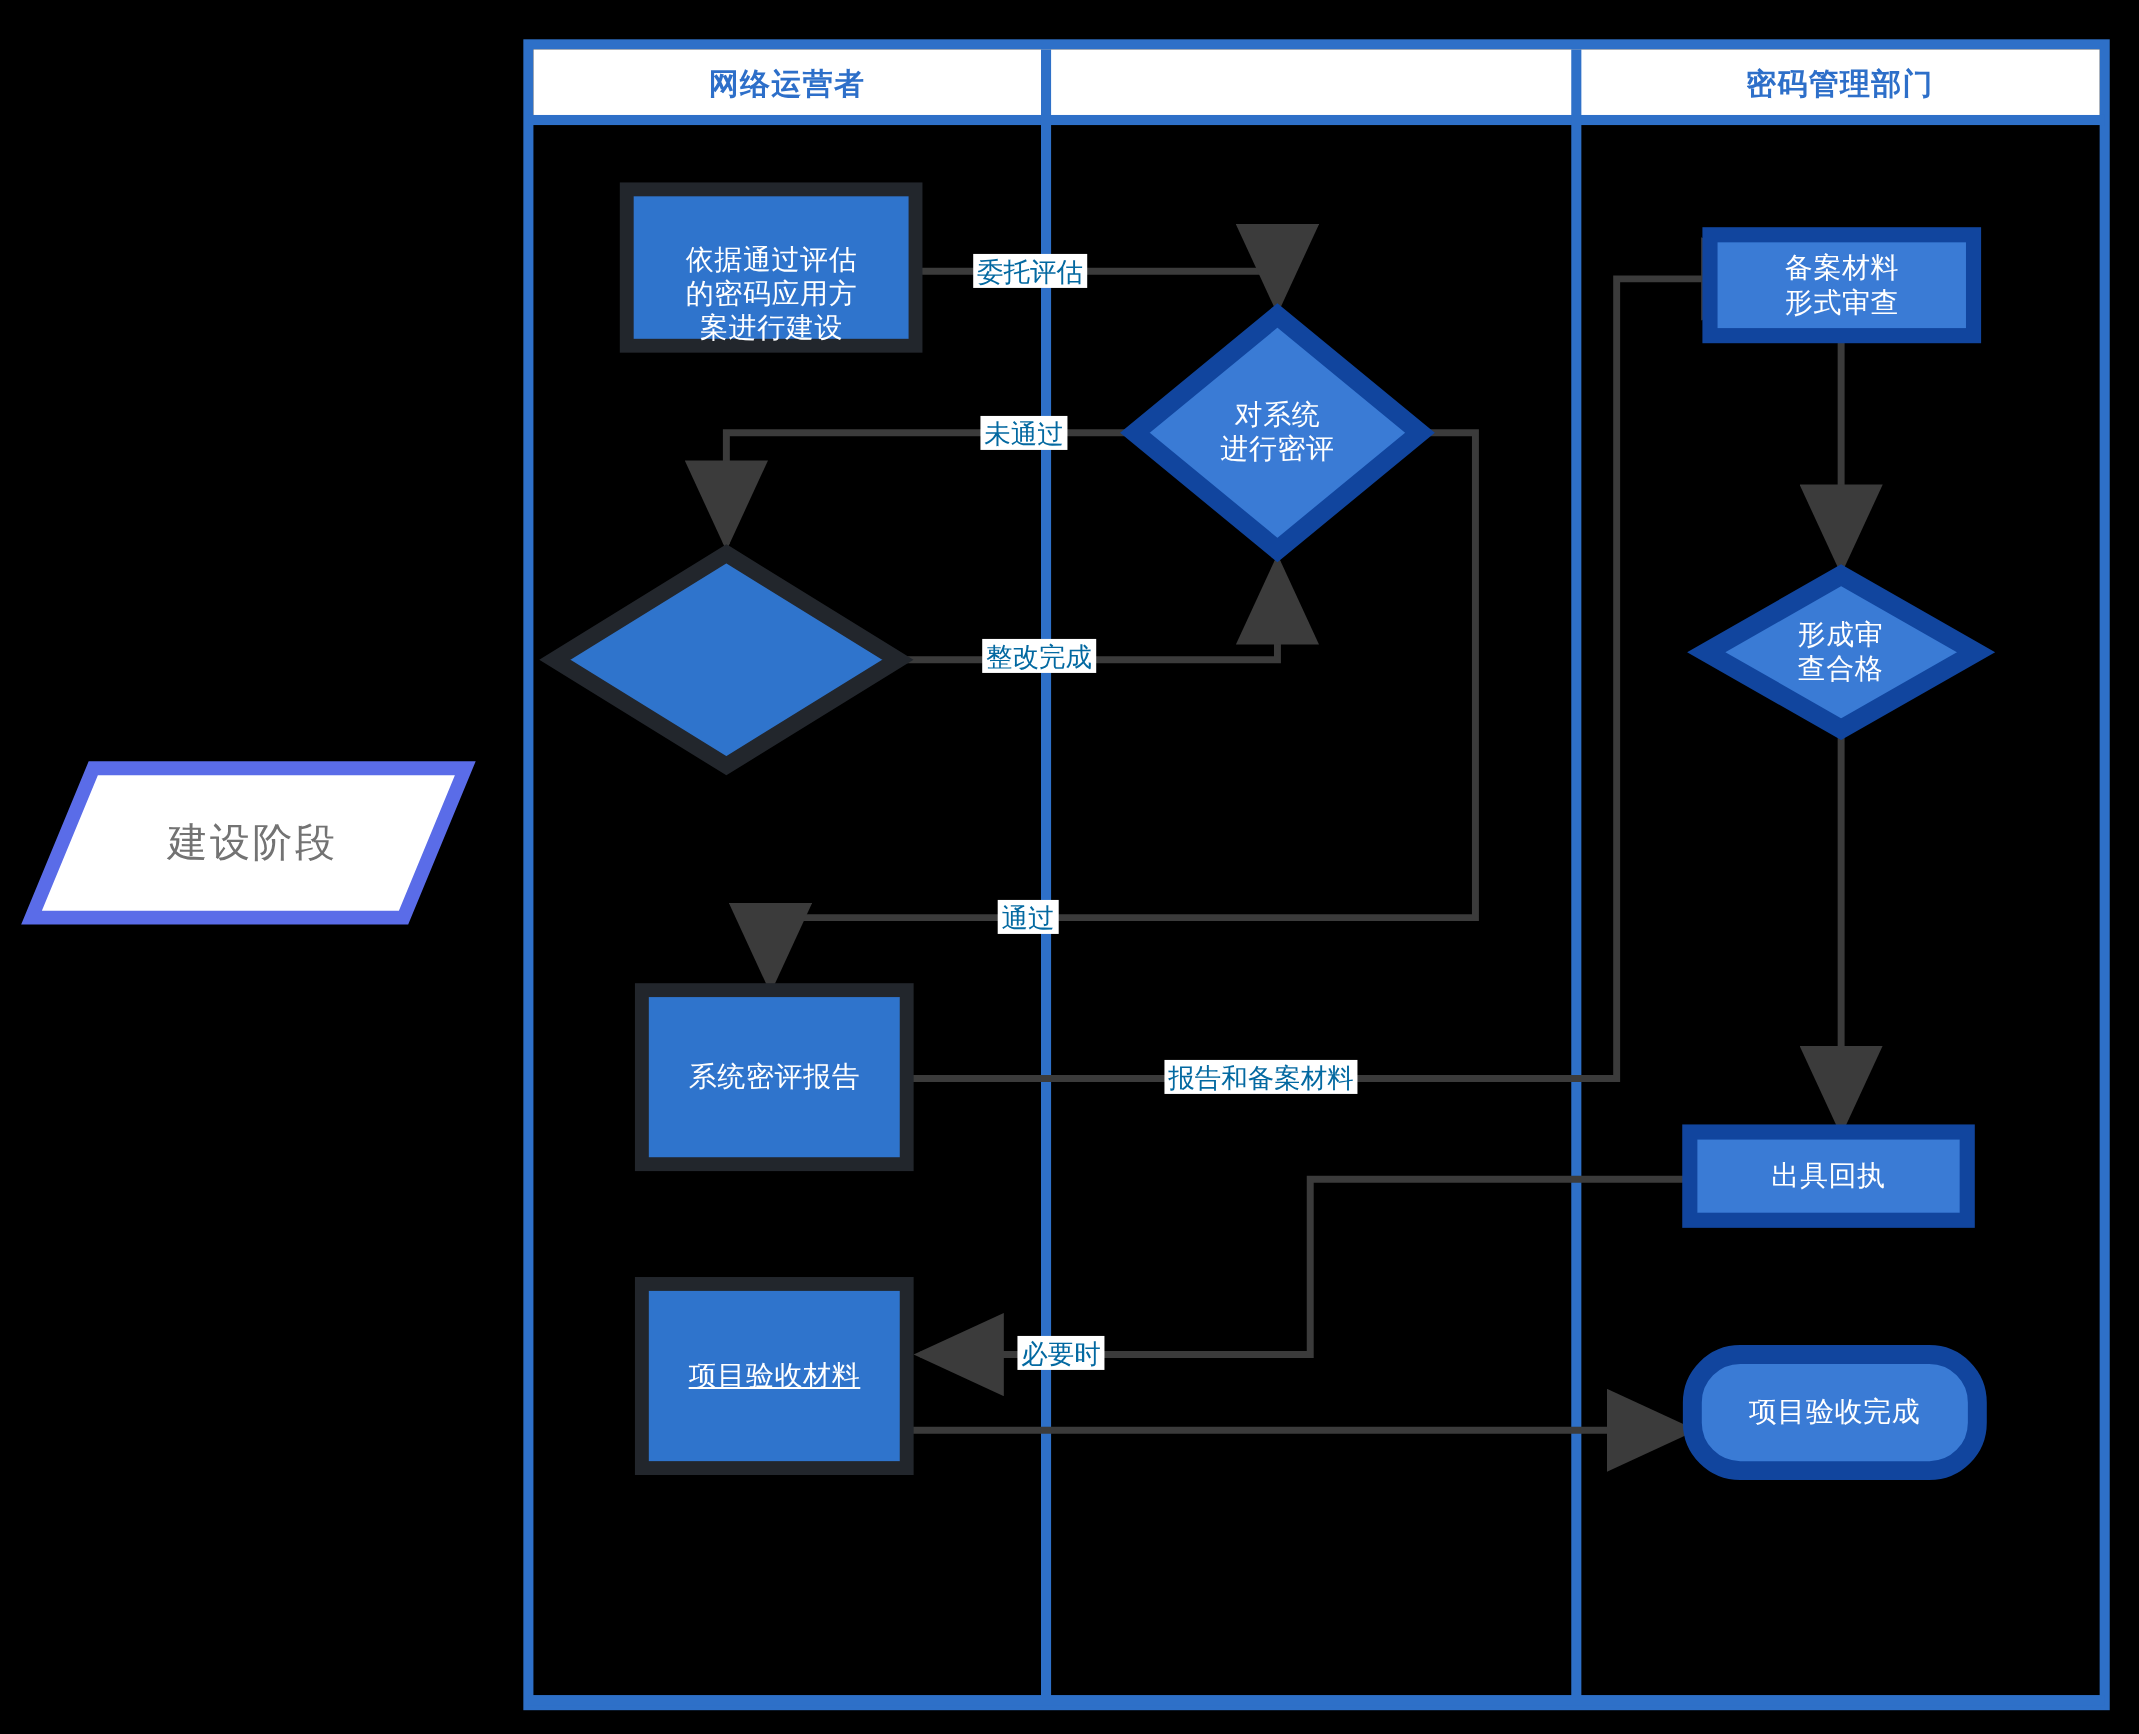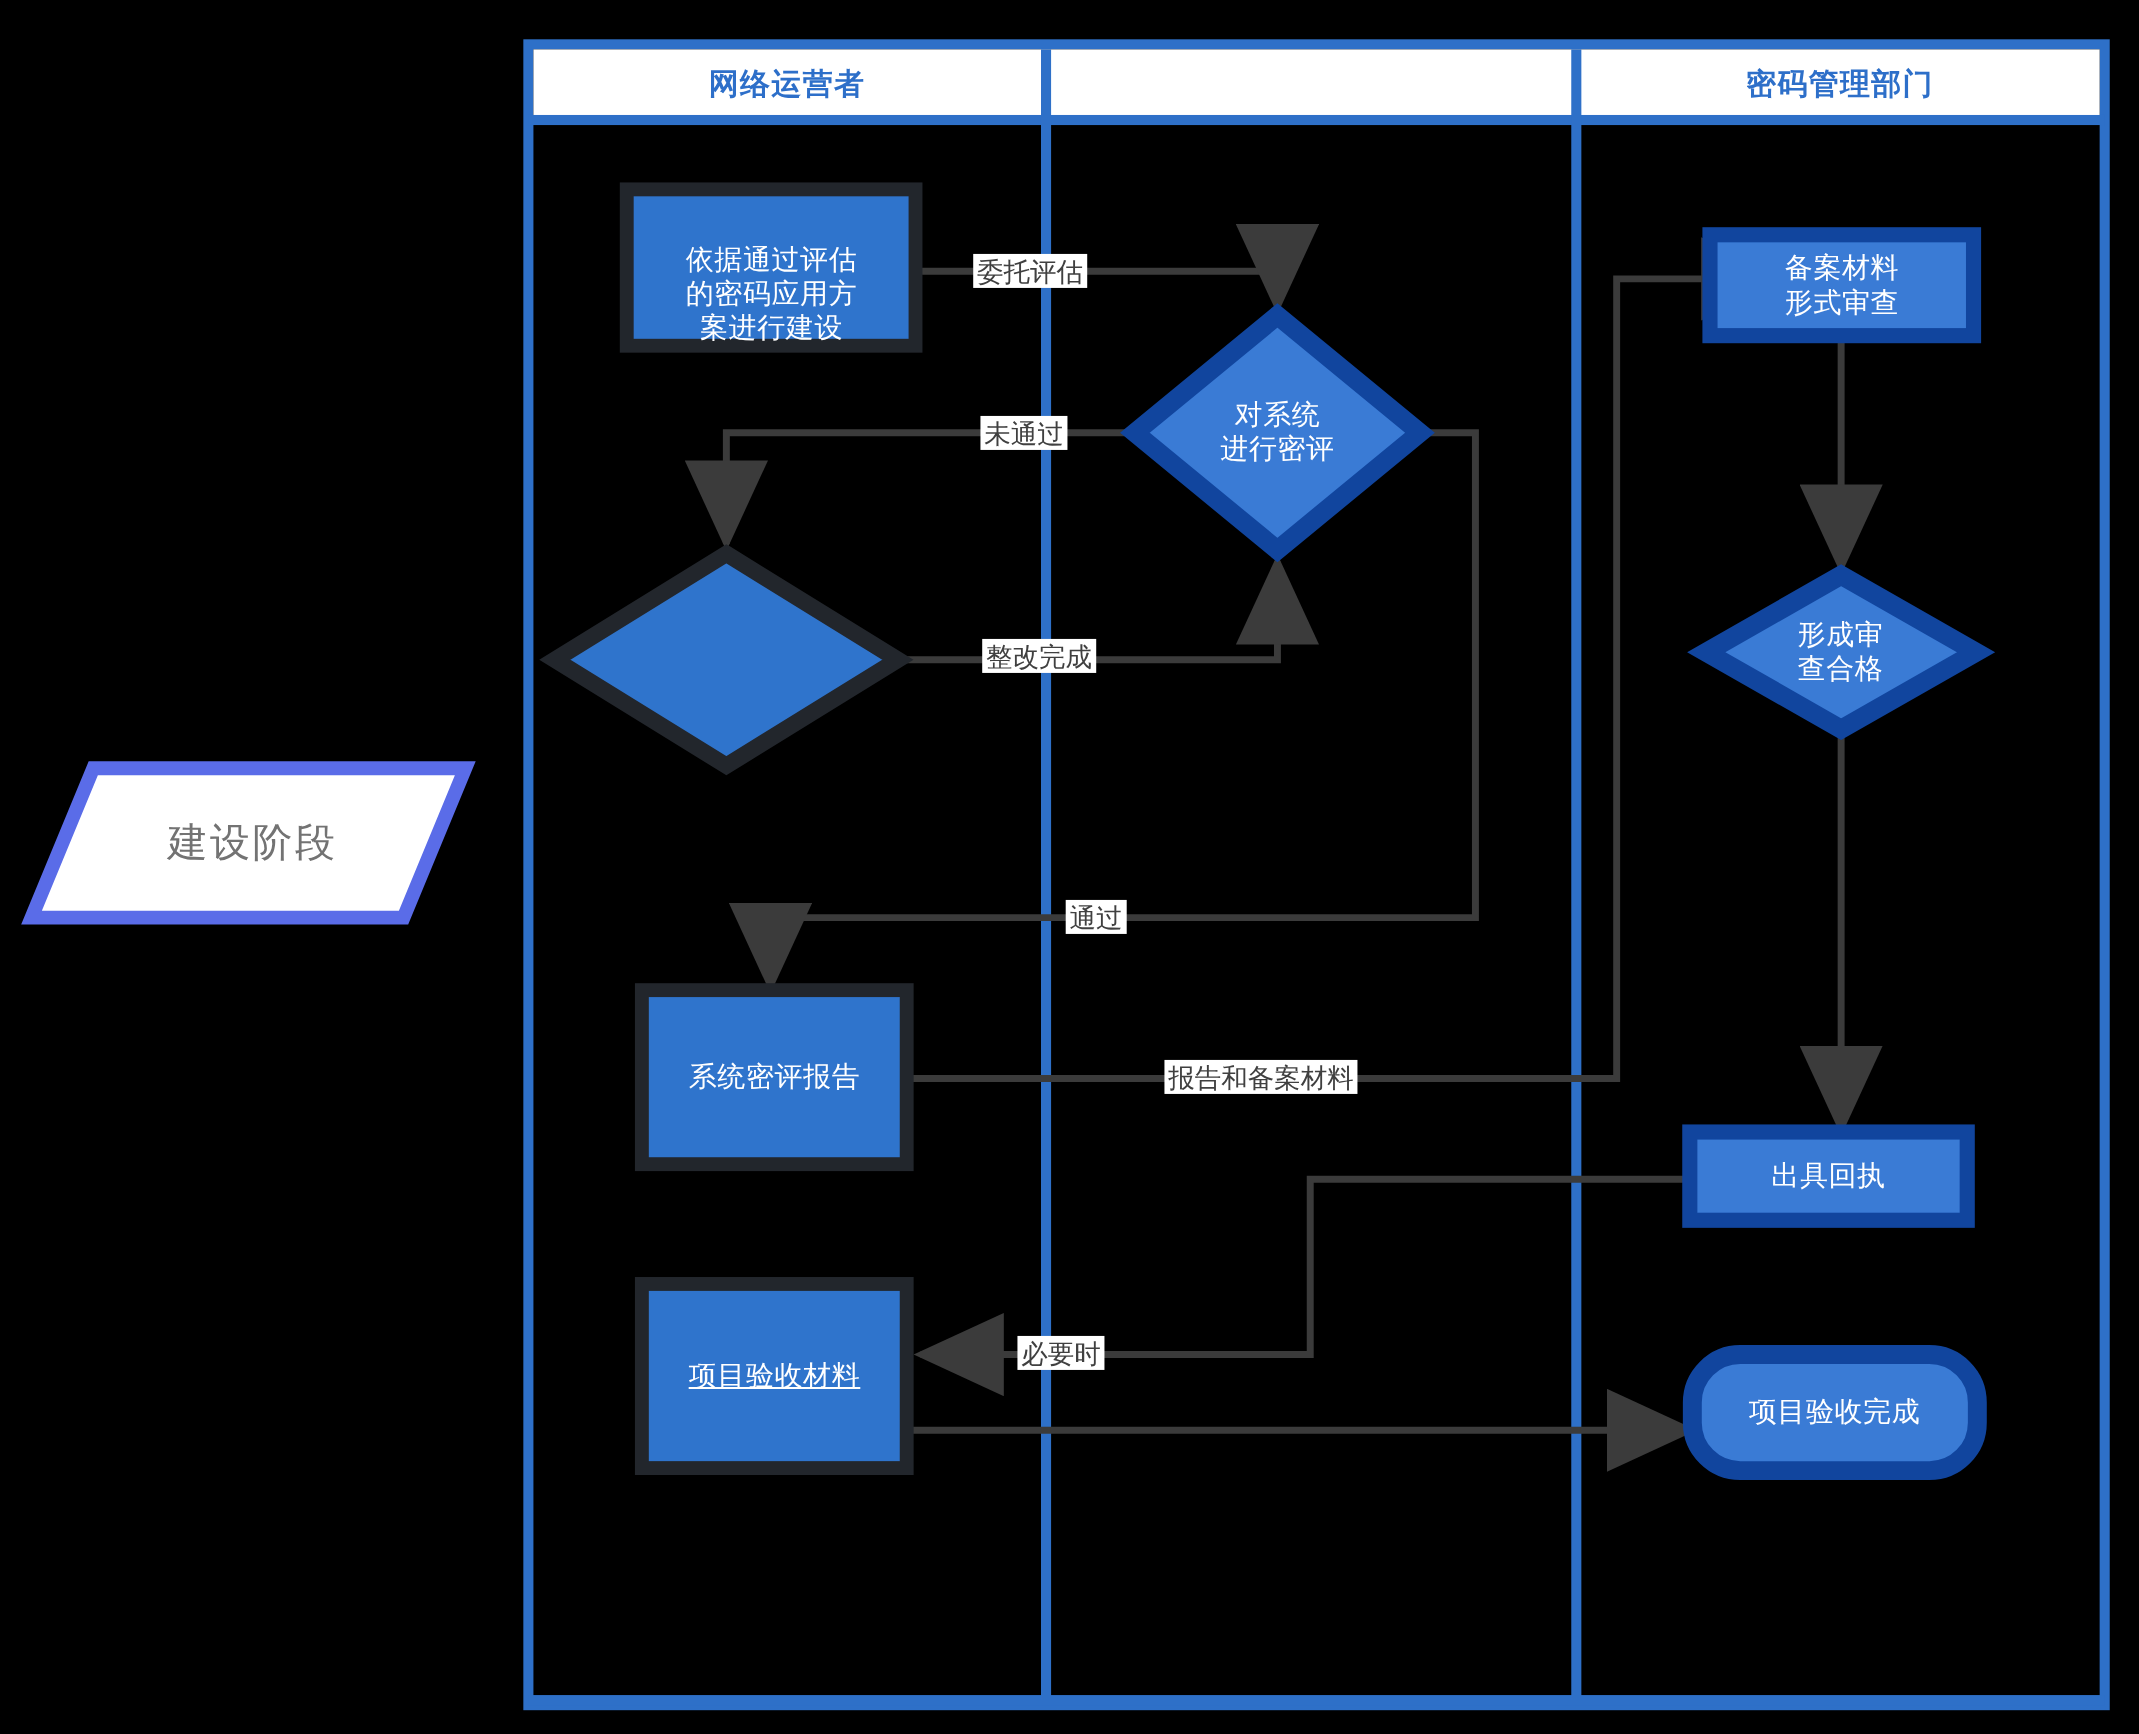--- a/index.html
+++ b/index.html
@@ -39,21 +39,21 @@
     font-size: 28px;
     line-height: 1.22;
     letter-spacing: 0.6px;
     pointer-events: none;
     white-space: pre-line;
   }
 
   .edge-label {
     position: absolute;
     background: #ffffff;
-    color: #404040;
+    color: #0369a1;
     font-size: 26.5px;
     line-height: 1.1;
     padding: 2.5px 3.8px;
     white-space: nowrap;
     transform: translate(-50%, -50%);
     text-align: center;
   }
 
   .lane-title {
     position: absolute;
@@ -219,21 +219,21 @@
   </div>
 
   <div class="edge-label" style="left:1024px; top:433px;">
     <span>未通过</span>
   </div>
 
   <div class="edge-label" style="left:1039px; top:656px;">
     <span>整改完成</span>
   </div>
 
-  <div class="edge-label" style="left:1096px; top:917px;">
+  <div class="edge-label" style="left:1028px; top:917px;">
     <span>通过</span>
   </div>
 
   <div class="edge-label" style="left:1261px; top:1077px;">
     <span>报告和备案材料</span>
   </div>
 
   <div class="edge-label" style="left:1061px; top:1353px;">
     <span>必要时</span>
   </div>

